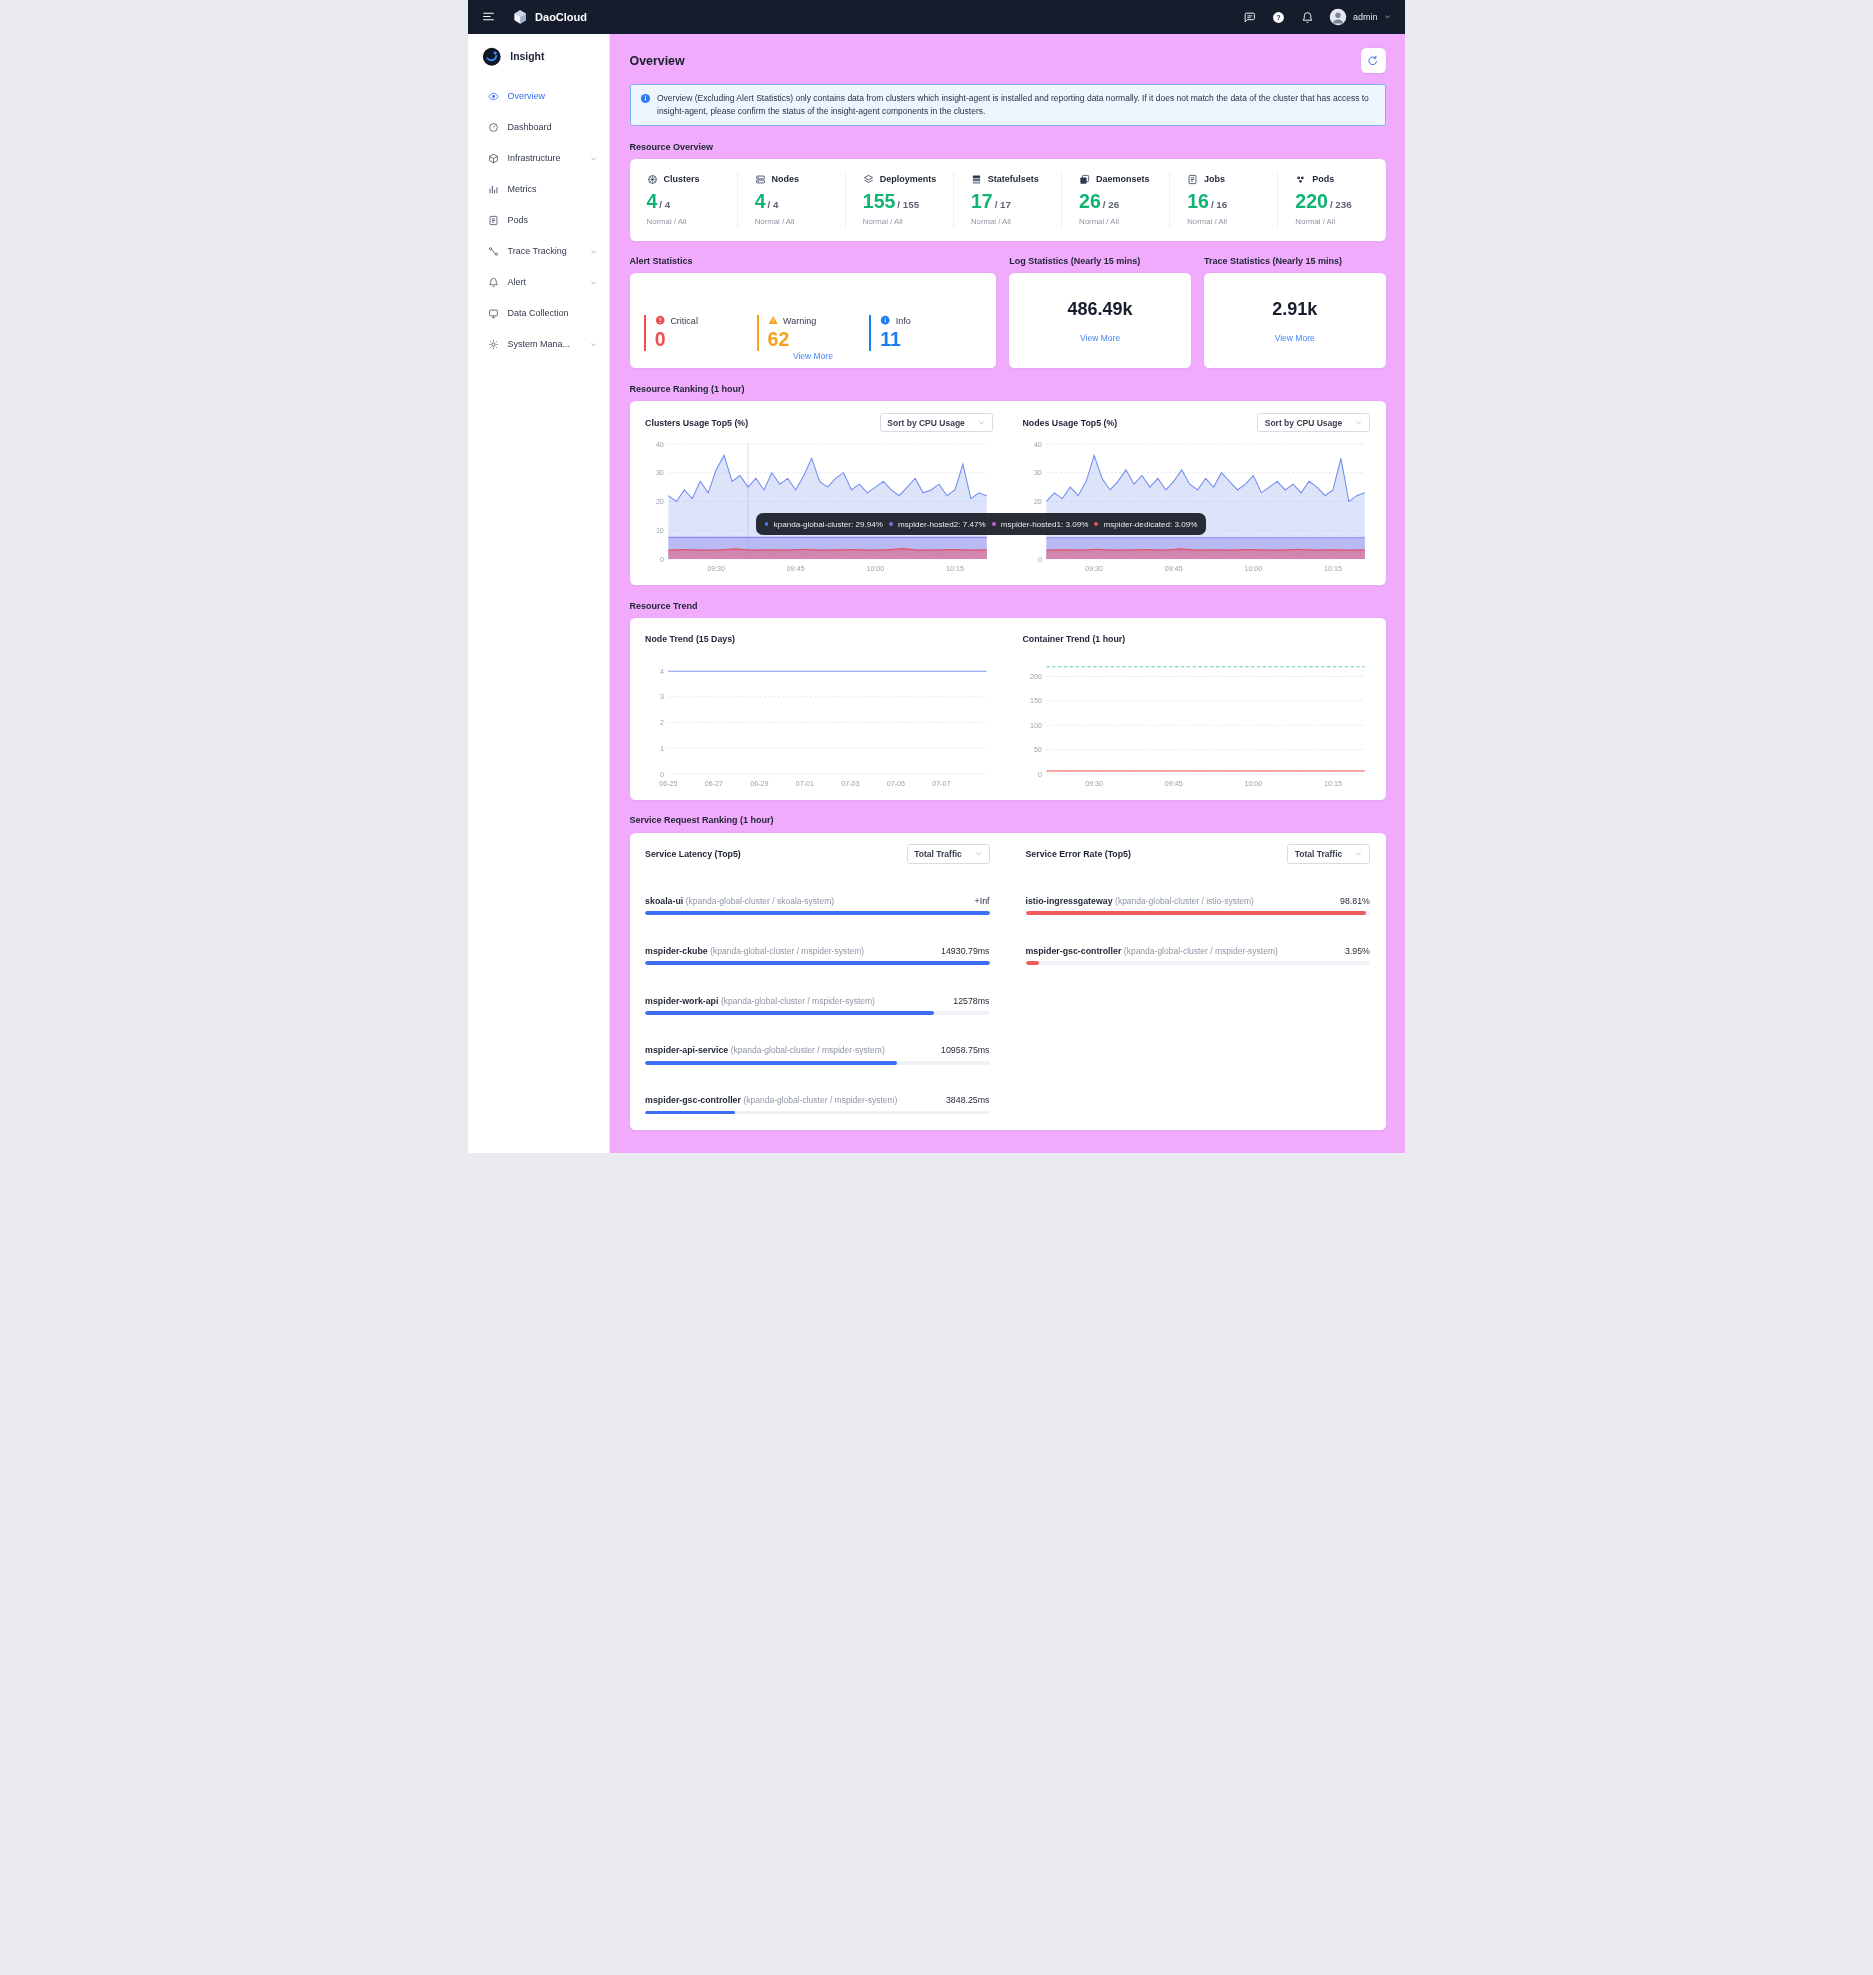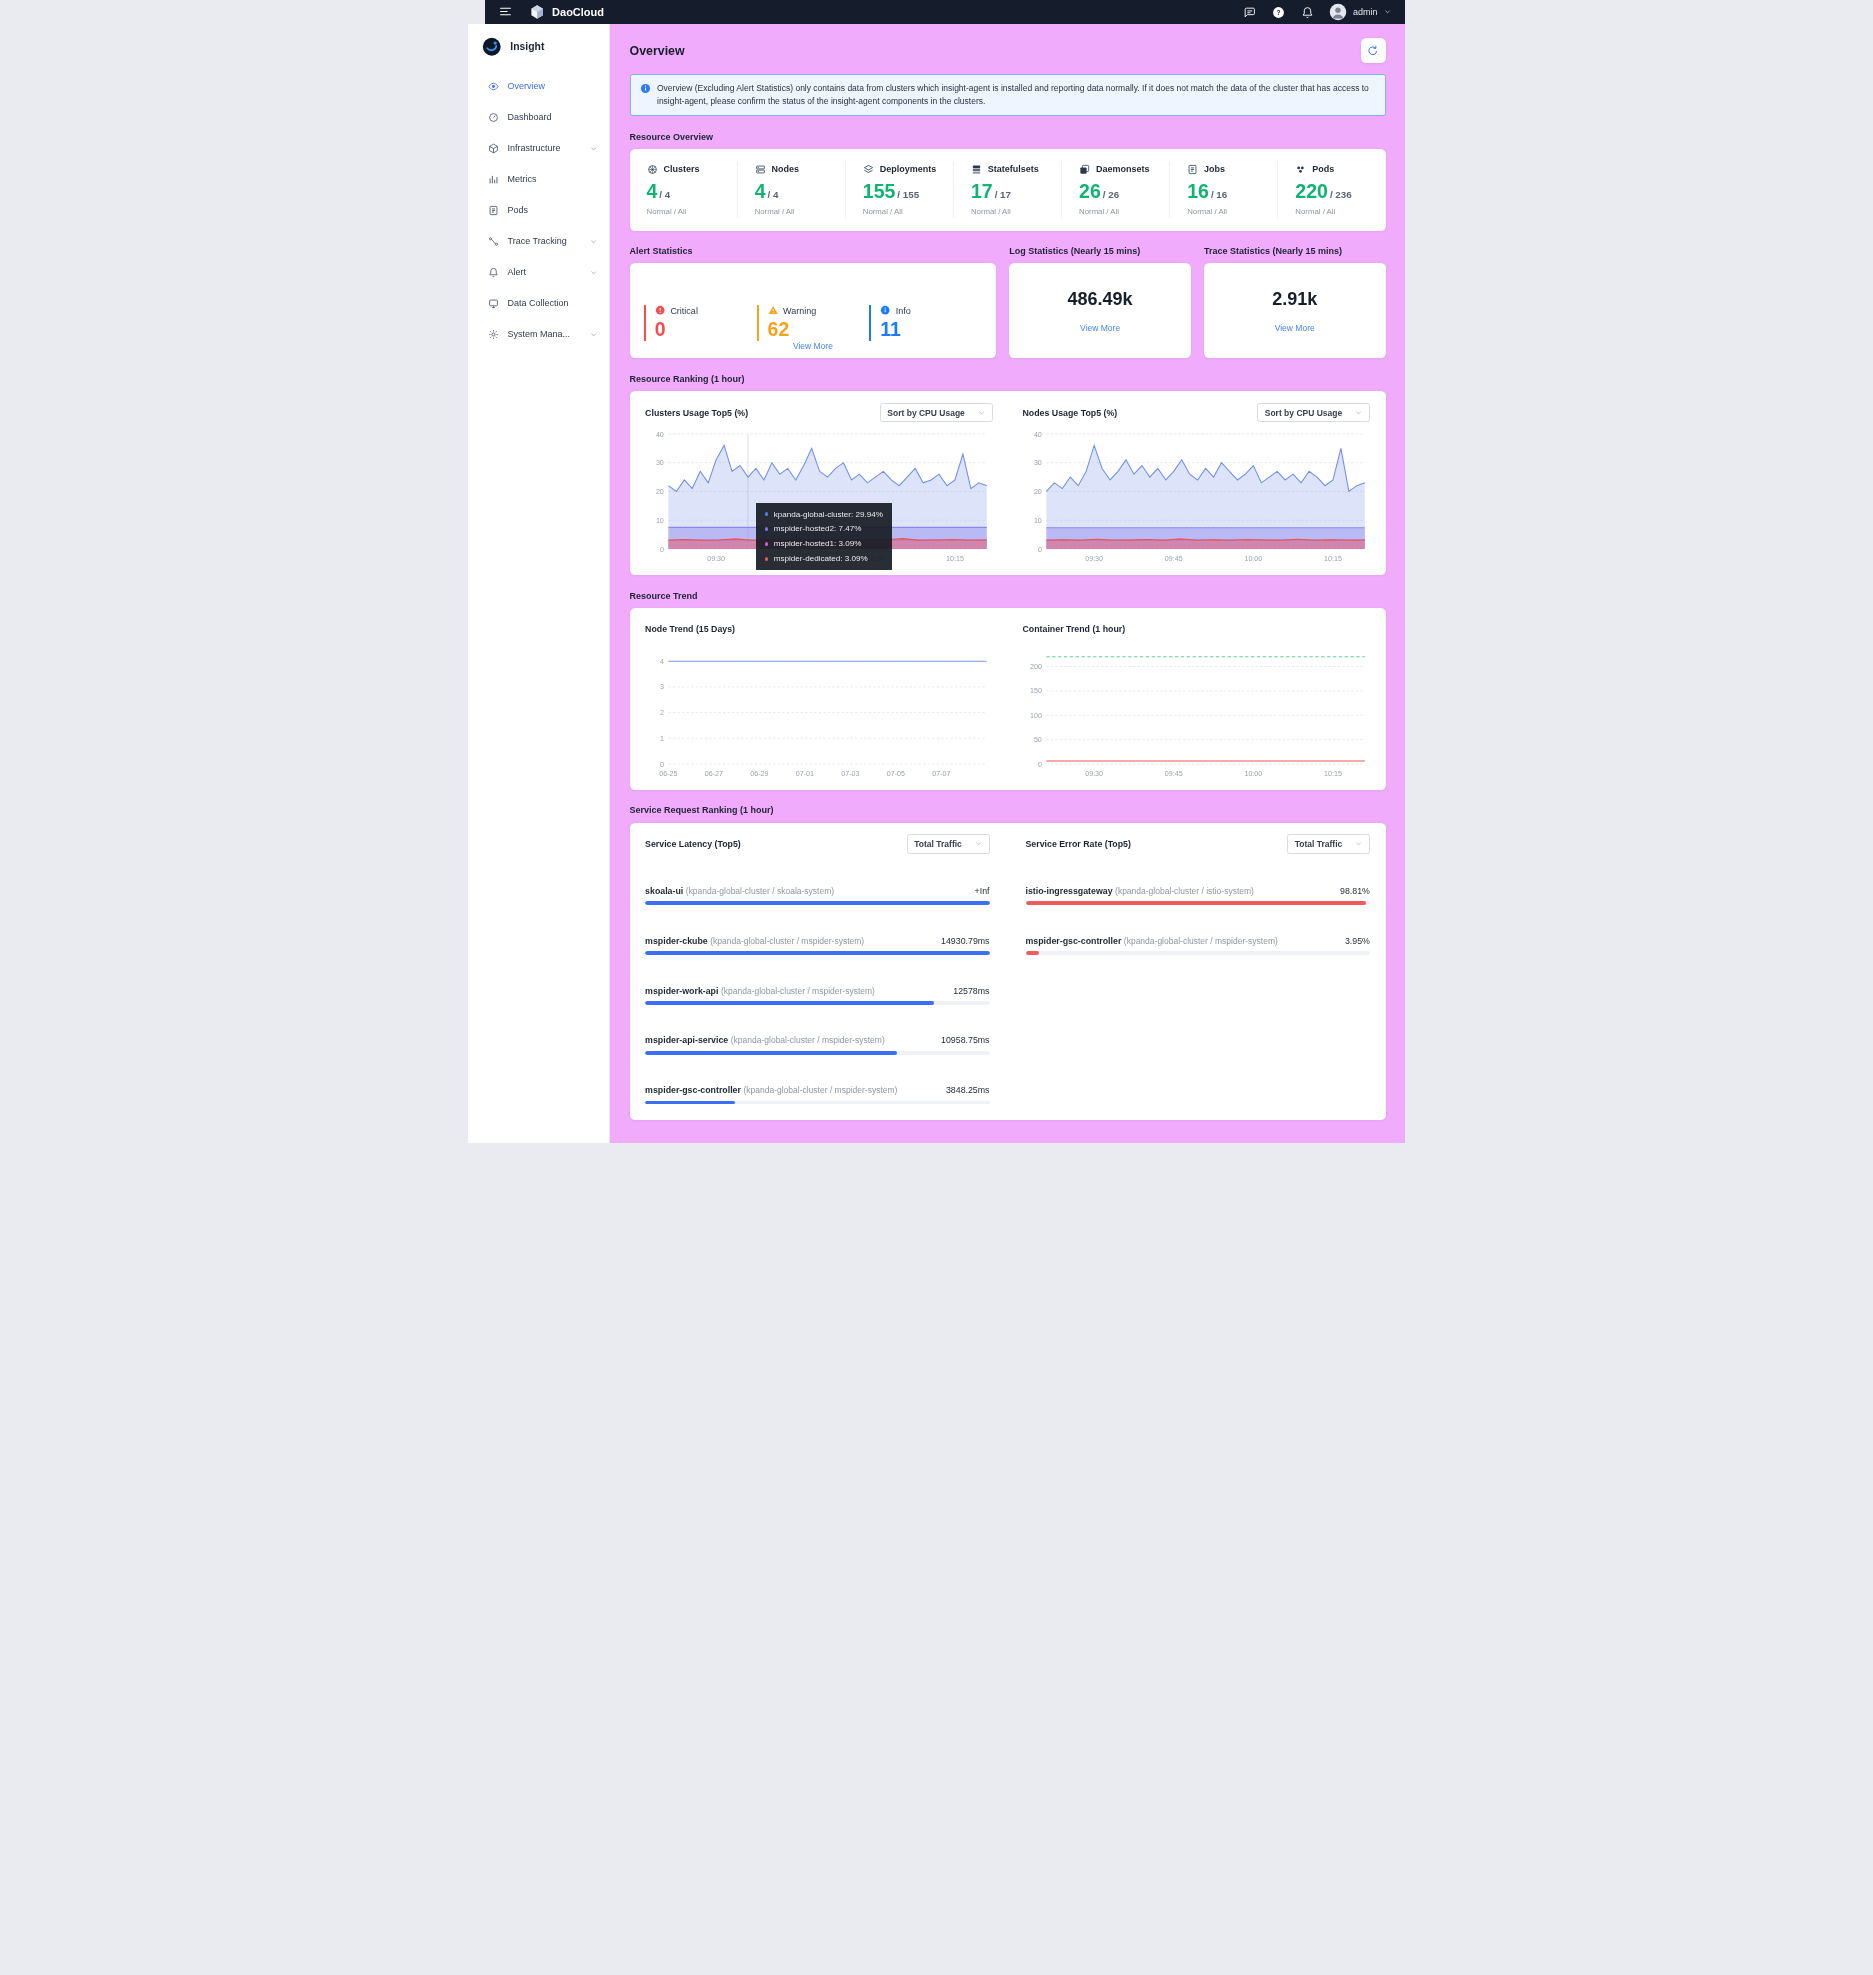--- a/index.html
+++ b/index.html
@@ -7,22 +7,22 @@
   body {
     width:937px; margin:0 auto;
     font-family:"Liberation Sans", sans-serif;
     color:#1d2433; font-size:9px;
   }
   svg { display:block; }
   svg text { font-family:"Liberation Sans", sans-serif; }
 
   
   .topbar{
-    height:24px; background:#151c2b; display:flex; align-items:center;
-    justify-content:space-between; padding:0 14.3px;margin-left:17px;
+    height:34px; background:#151c2b; display:flex; align-items:center;
+    justify-content:space-between; padding:0 14.3px;
   }
   .tb-left{ display:flex; align-items:center; gap:17px; }
   .tb-burger{ cursor:pointer; display:flex; }
   .tb-brand{ display:flex; align-items:center; gap:6.5px; color:#fff; font-size:11px; font-weight:700; }
   .tb-right{ display:flex; align-items:center; gap:15.6px; }
   .tb-icon{ cursor:pointer; display:flex; align-items:center; }
   .tb-user{ display:flex; align-items:center; gap:5.9px; cursor:pointer; color:#e8eaee; font-size:9px; }
 
   
   .layout{ display:flex; align-items:stretch; min-height:982px; background:#f0abfc; }
@@ -91,22 +91,22 @@
   .duo-card{ display:flex; gap:30px; padding:10.4px 15.6px 9px; }
   .chart-panel{ flex:1; min-width:0; }
   .chart-head{ display:flex; align-items:center; justify-content:space-between; height:22px; margin-bottom:2.6px; }
   .chart-title{ font-size:8.8px; font-weight:700; color:#1d2433; }
   .select{
     display:flex; align-items:center; gap:13px; border:0.7px solid #d7dbe2; border-radius:2.6px;
     padding:3.9px 6.5px; font-size:8.5px; color:#39404e; background:#fff; cursor:pointer;font-weight:bold;
   }
   .chart-wrap{ position:relative; }
   .tooltip{
-    position:absolute; left:111px; top:77px; background:rgba(23,27,36,.92); border-radius:0;
-    padding:6.5px 8.5px; display:flex; flex-direction:column; gap:5.9px; z-index:2; pointer-events:none;
+    position:absolute; left:111px; top:77px; background:rgba(23,27,36,.92); border-radius:7px;
+    padding:6.5px 8.5px; display:flex; gap:5.9px; z-index:2; pointer-events:none;
   }
   .t-row{ display:flex; align-items:center; gap:5.2px; font-size:8.1px; color:#e8eaee; white-space:nowrap; }
   .dot{ width:3.9px; height:3.9px; border-radius:50%; flex-shrink:0; }
 
   
   .svc-card{ display:flex; gap:36px; padding:10.4px 15.6px 15.6px; }
   .svc-panel{ flex:1; min-width:0; }
   .svc-row{ margin-top:9.8px; }
   .svc-line{ display:flex; justify-content:space-between; align-items:baseline; gap:7.8px; }
   .svc-name{ font-weight:700; font-size:8.8px; color:#1f2633; }

